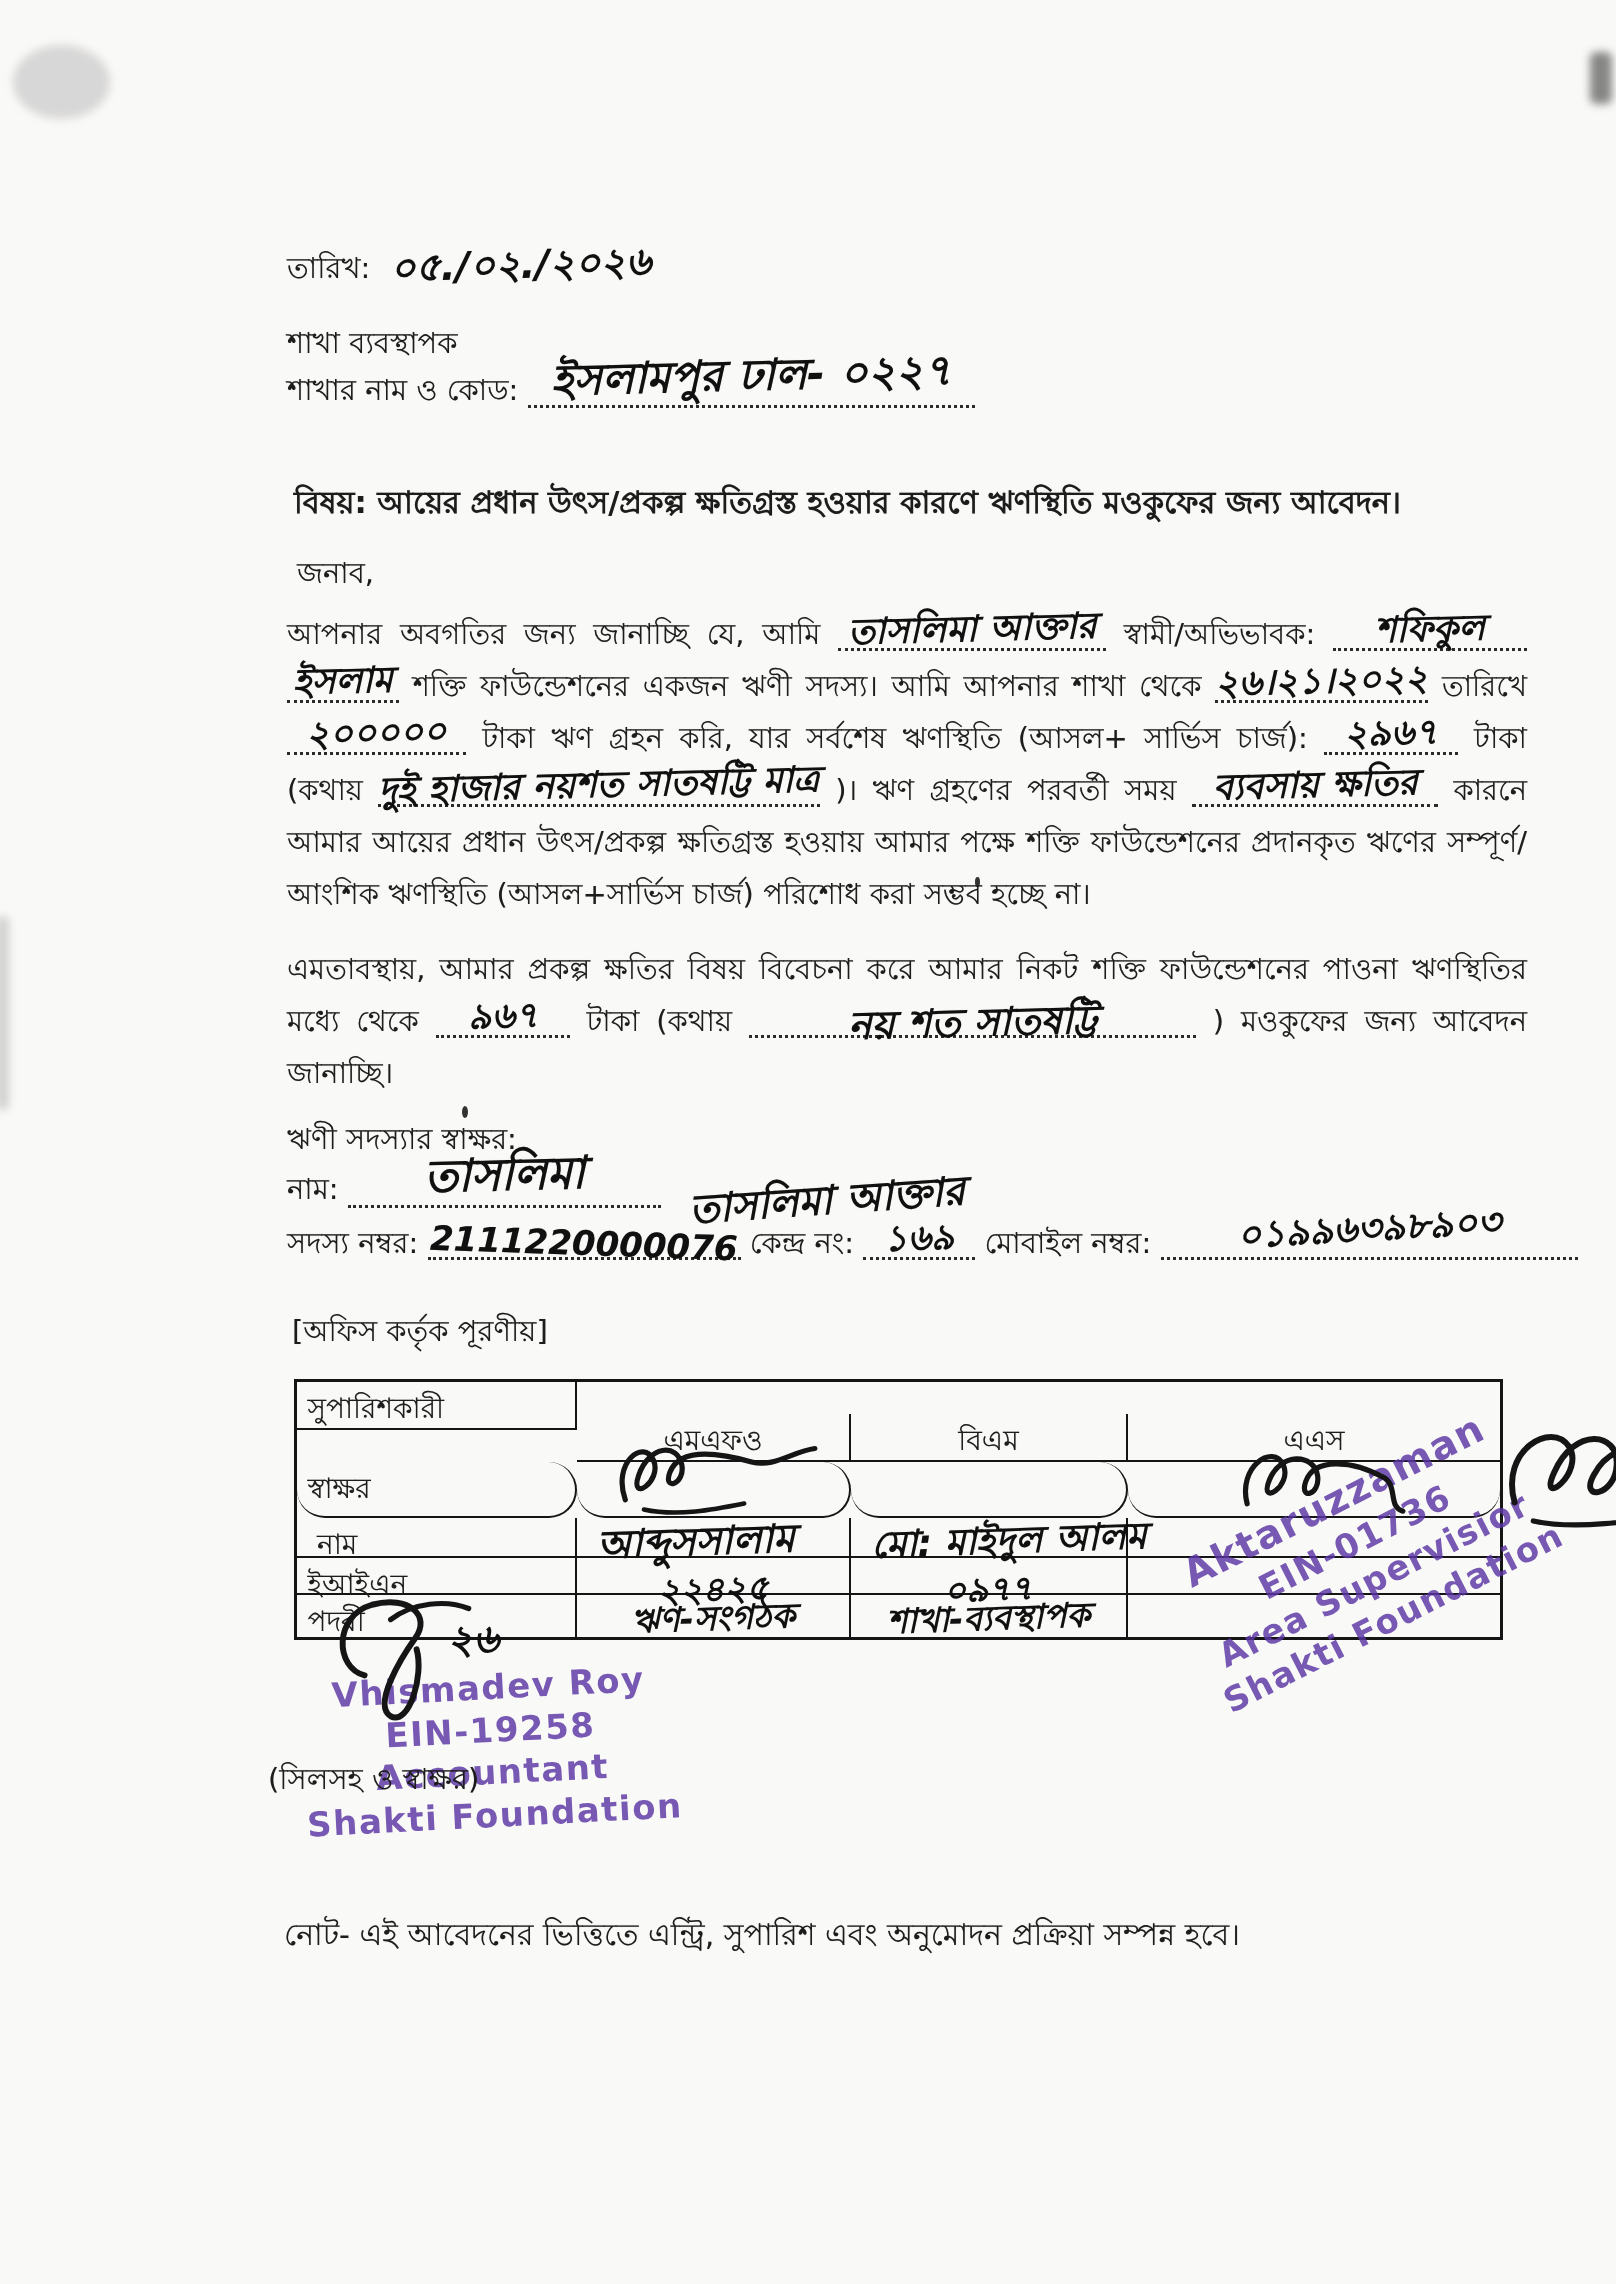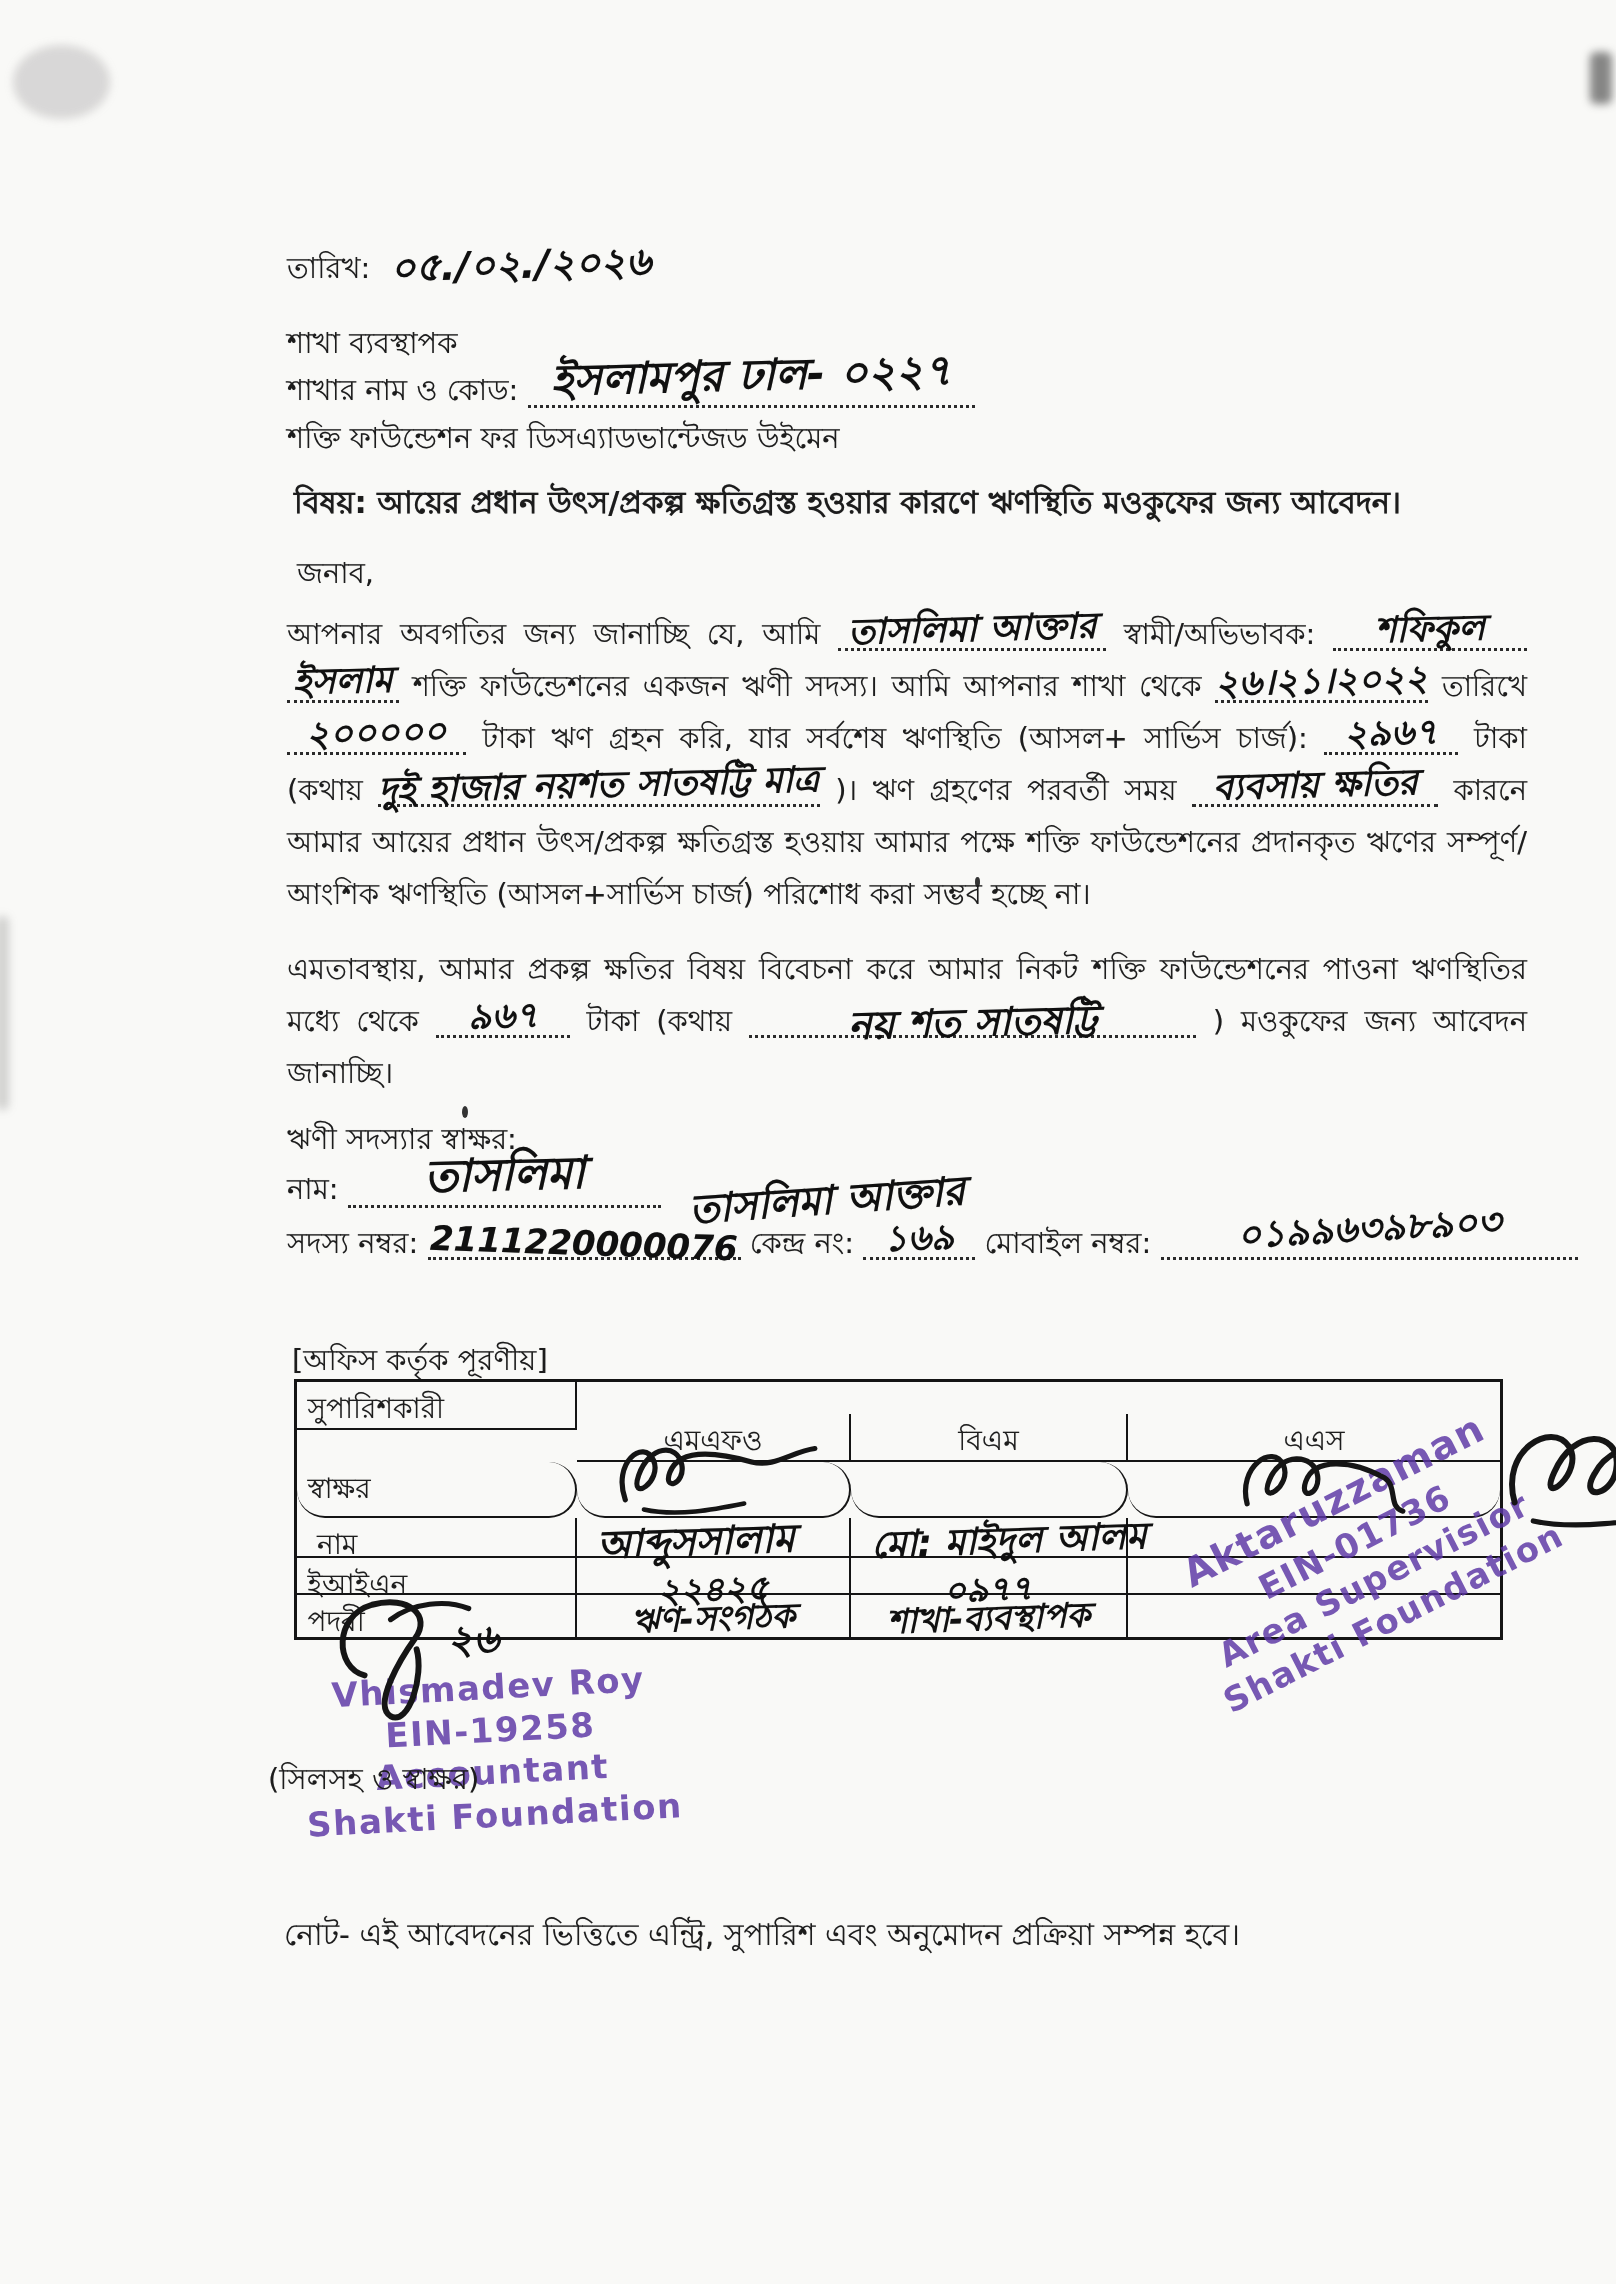--- a/index.html
+++ b/index.html
@@ -59,21 +59,20 @@
   <div class="printed" style="left:287px;top:240px;">
     <span>তারিখ:</span>
     <span class="hw" style="font-size:39px;margin-left:10.4px;">০৫./০২./২০২৬</span>
   </div>
 
   <div class="printed" style="left:287px;top:319px;">শাখা ব্যবস্থাপক</div>
   <div class="printed" style="left:287px;top:366px;">
     <span>শাখার নাম ও কোড:</span>
     <span class="blank w600"><span class="hw" style="font-size:43px;top:-10.4px;">ইসলামপুর ঢাল- ০২২৭</span></span>
   </div>
-  <div class="printed" style="left:287px;top:414px;">শক্তি ফাউন্ডেশন ফর ডিসএ্যাডভান্টেজড উইমেন</div>
 
   <div class="printed bold" style="left:287px;top:478px;width:1251px;font-size:30.5px;margin-left:7px;">বিষয়: আয়ের প্রধান উৎস/প্রকল্প ক্ষতিগ্রস্ত হওয়ার কারণে ঋণস্থিতি মওকুফের জন্য আবেদন।</div>
 
   <div class="printed" style="left:297px;top:549px;">জনাব,</div>
 
   <p class="para" style="top:579px;">
     <span>আপনার অবগতির জন্য জানাচ্ছি যে, আমি</span>
     <span class="blank w360"><span class="hw">তাসলিমা আক্তার</span></span>
     <span>স্বামী/অভিভাবক:</span>
     <span class="blank w260"><span class="hw">শফিকুল</span></span>
@@ -107,21 +106,21 @@
   </div>
   <div class="printed" style="left:287px;top:1219px;">
     <span>সদস্য নম্বর:</span>
     <span class="blank w420"><span class="hw" style="font-size:34px;transform:rotate(2deg);top:1.5px;">2111220000076</span></span>
     <span>কেন্দ্র নং:</span>
     <span class="blank w150"><span class="hw">১৬৯</span></span>
     <span>মোবাইল নম্বর:</span>
     <span class="blank w560"><span class="hw" style="font-size:37px;top:-12px;transform:rotate(-3deg);">০১৯৯৬৩৯৮৯০৩</span></span>
   </div>
 
-  <div class="printed" style="left:292px;top:1336px;">[অফিস কর্তৃক পূরণীয়]</div>
+  <div class="printed" style="left:292px;top:1307px;">[অফিস কর্তৃক পূরণীয়]</div>
 
   <div class="rec-table">
 
     <div class="cell r1">সুপারিশকারী</div>
     <div class="cell r1 hdr">এমএফও</div>
     <div class="cell r1 hdr">বিএম</div>
     <div class="cell r1 hdr last">এএস</div>
 
     <div class="cell r2">স্বাক্ষর</div>
     <div class="cell r2"></div>

